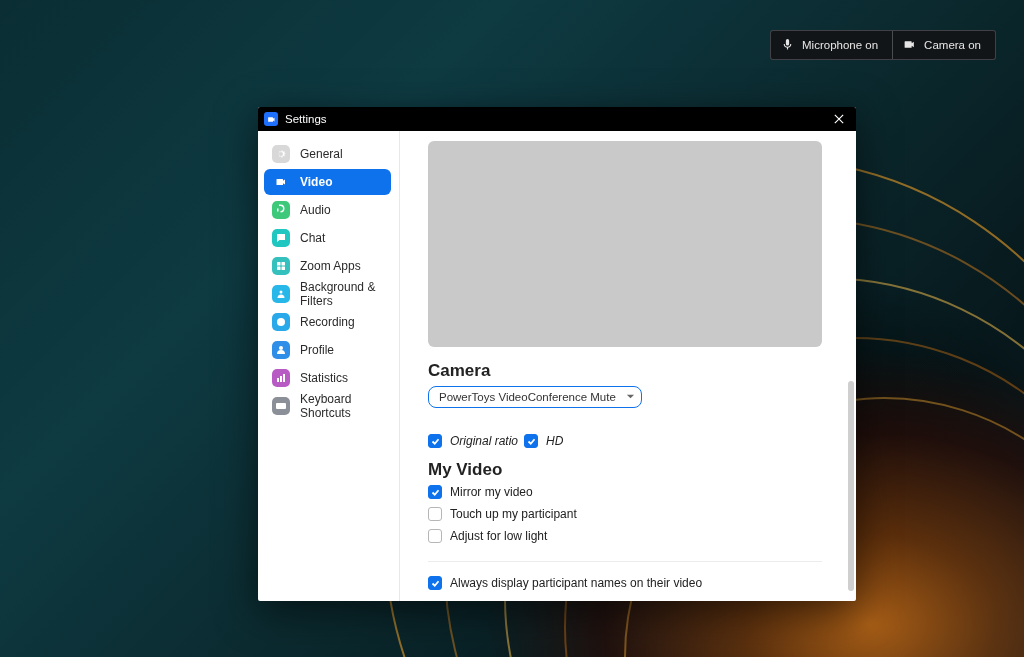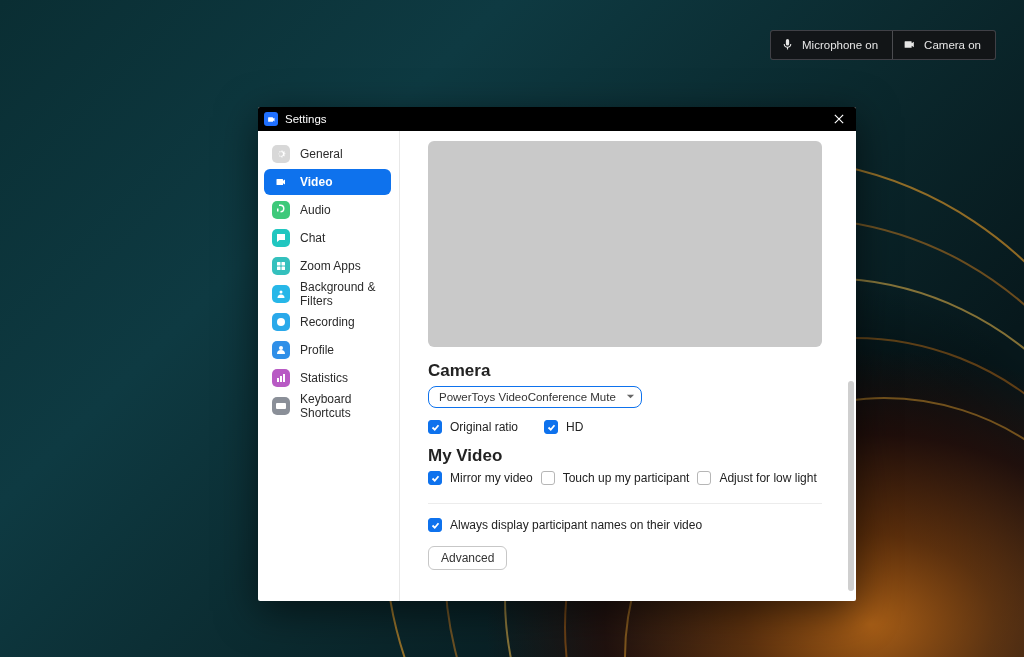--- a/index.html
+++ b/index.html
@@ -67,26 +67,26 @@
   .content { flex:1; position:relative; overflow:hidden; }
   .content-inner{ position:absolute; inset:0; overflow-y:auto; padding:10px 34px 18px 28px;}
   .preview { width:100%; height:206px; background:#c9c9c9; border-radius:6px; }
   .section-label{ font-size:17px; font-weight:700; color:#222; margin-top:14px; margin-bottom:5px;}
   .dropdown{
     width:214px; height:22px; border:1px solid #0e72ed; border-radius:8px;
     display:flex; align-items:center; padding:0 6px 0 10px; font-size:11.5px; color:#333;
     justify-content:space-between; cursor:pointer; background:#fff;
   }
   .dropdown svg{width:9px;height:9px;fill:#666;}
-  .row{ display:flex; gap:26px; margin-top:12px; flex-wrap:wrap;}
+  .row{ display:flex; gap:6px; margin-top:26px; flex-wrap:wrap;font-style:italic;}
   .chk{ display:flex; align-items:center; gap:8px; font-size:12px; color:#222; cursor:pointer;}
   .chk .box{ width:14px;height:14px;border:1px solid #b6b6b6;border-radius:3px;background:#fff;display:flex;align-items:center;justify-content:center;}
   .chk.on .box{ background:#0e72ed; border-color:#0e72ed;}
   .chk.on .box svg{width:9px;height:9px;stroke:#fff;stroke-width:2.4;fill:none;}
-  .opts{ display:flex; flex-direction:row; gap:8px; margin-top:4px;}
+  .opts{ display:flex; flex-direction:column; gap:8px; margin-top:4px;}
   hr.div{border:none;border-top:1px solid #ececec;margin:18px 0 14px 0;}
   .adv-btn{
     border:1px solid #c7c7c7; background:#fff; border-radius:6px;
     padding:4px 12px; font-size:12px; color:#333; cursor:pointer; margin-top:14px;
   }
   
   .scrollbar{ position:absolute; right:2px; top:250px; width:6px; height:210px; background:#cfcfcf; border-radius:3px;}
 
 </style>
 </head>

